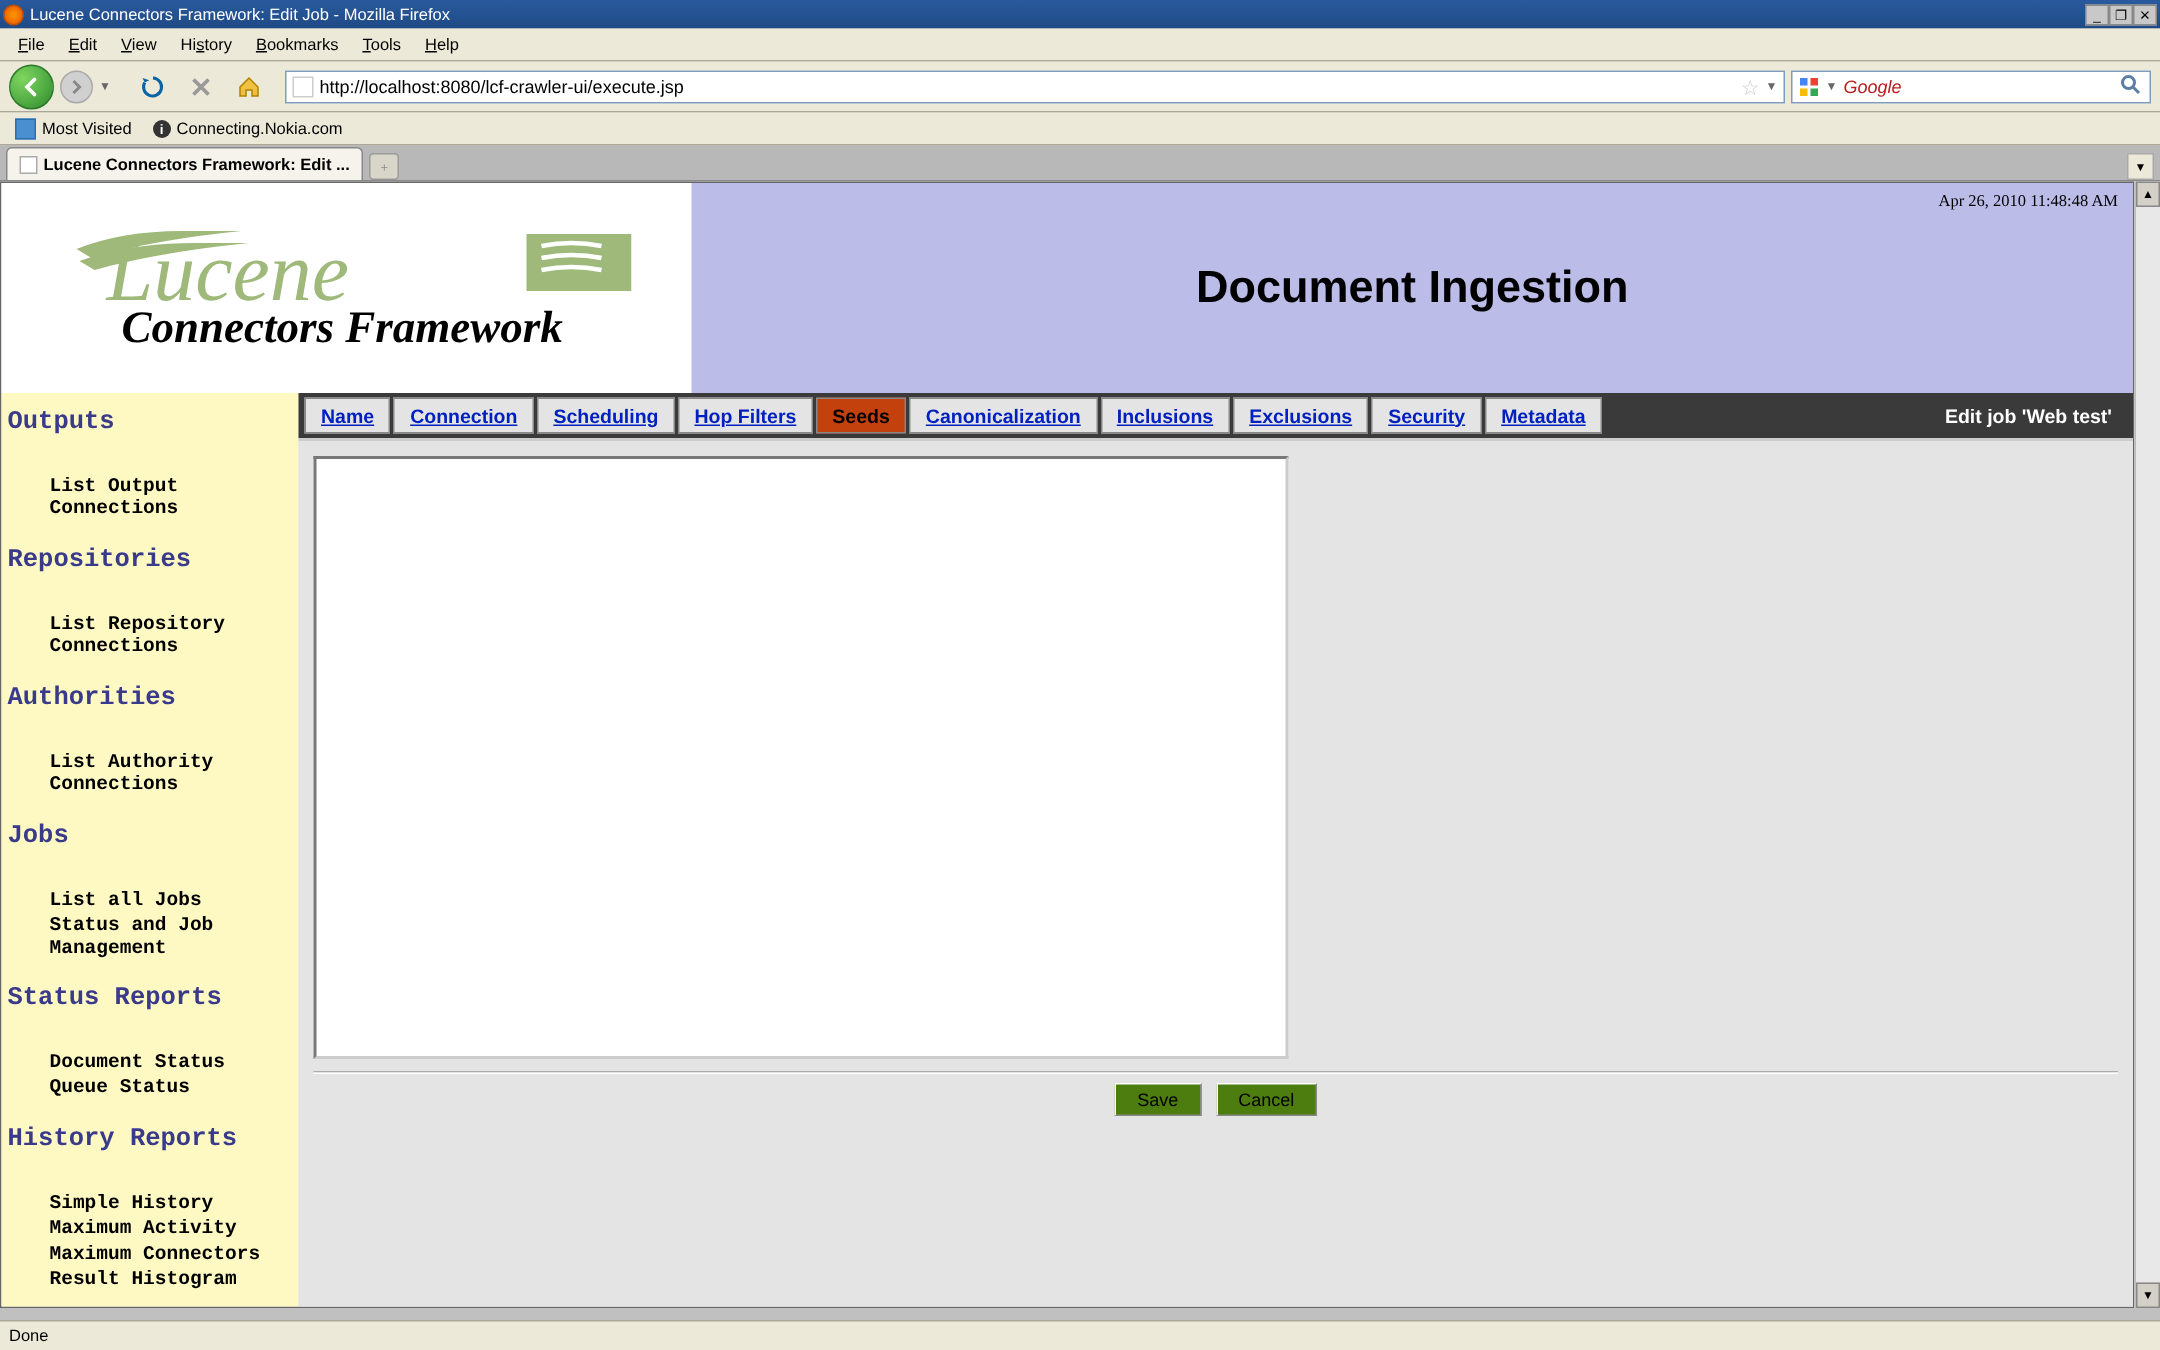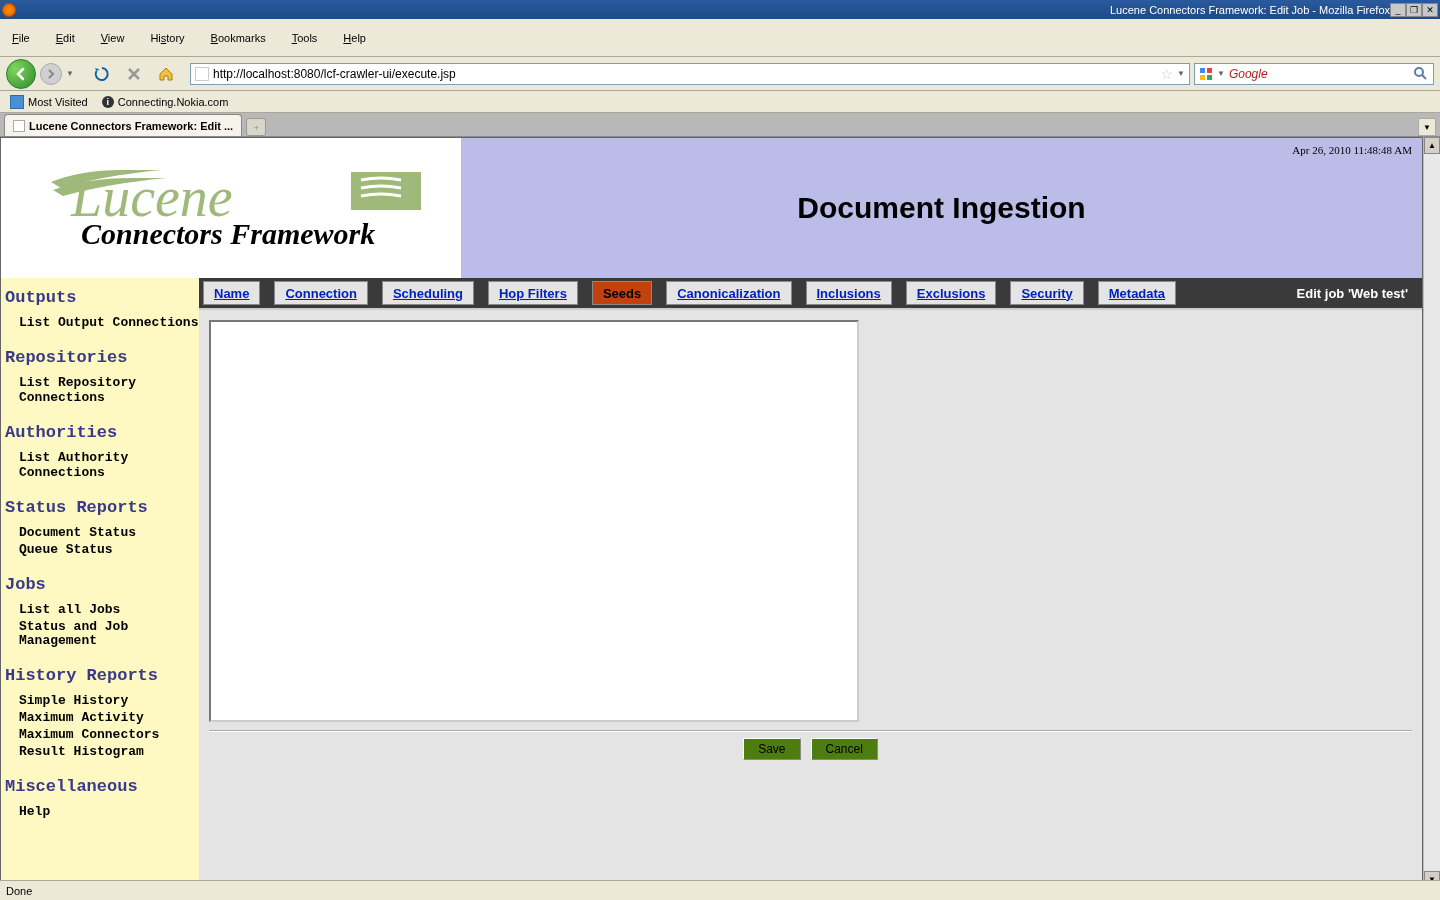--- a/index.html
+++ b/index.html
@@ -1,26 +1,26 @@
 <!DOCTYPE html>
 <html><head>
 <meta charset="utf-8">
 <style>
 * { box-sizing: border-box; margin: 0; padding: 0; }
 body { font-family: "Segoe UI", Tahoma, sans-serif; font-size: 11px; background: #c0c0c0; width: 1440px; height: 900px; overflow: hidden; }
 
 
 .titlebar { height: 19px; background: linear-gradient(to bottom, #2a5a9e, #1e4a85); color: white; display: flex; align-items: center; padding: 0 2px; font-size: 11px; }
 .titlebar-icon { width: 14px; height: 14px; background: radial-gradient(circle,#ff9800,#e65100); border-radius: 50%; margin-right: 4px; border:1px solid #c05000;}
-.titlebar-title { flex: 1; text-align: right; }
+.titlebar-title { flex: 1; }
 .titlebar-btns { display: flex; gap: 0; }
 .titlebar-btn { width: 16px; height: 14px; background: #c8c8c8; border: 1px solid #888; display: flex; align-items: center; justify-content: center; font-size: 9px; font-family: Arial; color: #000; }
 
 
-.menubar { height: 38px; background: #ece9d8; border-bottom: 1px solid #aca899; display: flex; align-items: center; padding: 0 4px; gap: 10px; }
+.menubar { height: 22px; background: #ece9d8; border-bottom: 1px solid #aca899; display: flex; align-items: center; padding: 0 4px; gap: 0; }
 .menu-item { padding: 2px 8px; cursor: default; }
 .menu-item u { text-decoration: underline; }
 
 
 .nav-toolbar { height: 34px; background: #ece9d8; border-bottom: 1px solid #aca899; display: flex; align-items: center; padding: 0 6px; gap: 4px; }
 .back-btn { width: 30px; height: 30px; border-radius: 50%; background: radial-gradient(circle at 30% 30%, #7fd65f, #2e8b2e); border: 1px solid #2a7a2a; display:flex; align-items:center; justify-content:center; color:white; font-size:16px;}
 .fwd-btn { width: 22px; height: 22px; border-radius: 50%; background: #d0d0d0; border:1px solid #aaa; display:flex; align-items:center; justify-content:center; color:#888; font-size:10px;}
 .nav-dropdown { width: 10px; font-size:8px; color:#666;}
 .nav-icon { width: 16px; height: 16px; display:flex; align-items:center; justify-content:center; font-size:14px;}
 .reload-icon { color: #0a64a4; font-weight:bold;}
@@ -64,29 +64,29 @@
 .banner-timestamp { position:absolute; top:6px; right:10px; font-size:11px; color:#000;font-family:Liberation Serif, serif;}
 .banner-title { font-size: 30px; font-weight: bold; color:#000;}
 
 
 .main-layout { flex:1; display:flex; min-height:0;}
 
 
 .sidebar { width: 198px; background: #fef9c3; padding: 4px 0; overflow:hidden; font-family: Liberation Mono, monospace;}
 .sidebar-section { margin-bottom: 2px;}
 .sidebar-heading { font-size: 17px; font-weight: bold; color: #3a3a8a; padding: 6px 4px 4px 4px;}
-.sidebar-links { padding: 4px 0 8px 18px;}
+.sidebar-links { padding: 4px 0 8px 32px; margin-top: 17px;}
 .sidebar-link { display:block; font-size: 13px; font-weight:bold; color: #000; padding: 1px 0; text-decoration:none; line-height:1.15;}
 
 
 .content-panel { flex:1; background: #e4e4e4; display:flex; flex-direction:column;}
 
 
 .page-tabs-row { height: 30px; background: #3a3a3a; display:flex; align-items:center; padding: 0 4px; gap:0;}
-.page-tab { height: 24px; background: #e4e4e4; border: 1px solid #888; padding: 0 10px; display:flex; align-items:center; margin-right:14px; }
+.page-tab { height: 24px; background: #e4e4e4; border: 1px solid #888; padding: 0 10px; display:flex; align-items:center; margin-right:2px; }
 .page-tab a { color: #0020c0; text-decoration: underline; font-weight:bold; font-size:13px;}
 .page-tab.active { background: #c2410c; }
 .page-tab.active span { color:#000; font-weight:bold; font-size:13px;}
 .page-tabs-right { margin-left:auto; color:white; font-weight:bold; font-size:13px; padding-right:10px;}
 
 
 .form-area { flex:1; background: #e4e4e4; padding: 10px 10px 0 10px; display:flex; flex-direction:column; border-top:2px solid #ccc;}
 .seeds-textarea { width: 650px; height: 402px; background: white; border: 2px inset #ccc; resize:none; font-family:monospace; font-size:12px; padding:2px;}
 .form-buttons { display:flex; justify-content:center; gap:10px; padding: 2px 0 8px 0;}
 .form-btn { height: 22px; padding: 0 14px; background: #4d7c0f; border: 1px solid #888; border-top-color:#fff; border-left-color:#fff; font-size:12px;}
@@ -234,31 +234,31 @@
             <a class="sidebar-link">List Repository Connections</a>
           </div>
         </div>
         <div class="sidebar-section">
           <div class="sidebar-heading">Authorities</div>
           <div class="sidebar-links">
             <a class="sidebar-link">List Authority Connections</a>
           </div>
         </div>
         <div class="sidebar-section">
+          <div class="sidebar-heading">Jobs</div>
+          <div class="sidebar-links">
+            <a class="sidebar-link">List all Jobs</a>
+            <a class="sidebar-link">Status and Job Management</a>
+          </div>
+        </div>
+        <div class="sidebar-section">
           <div class="sidebar-heading">Status Reports</div>
           <div class="sidebar-links">
             <a class="sidebar-link">Document Status</a>
             <a class="sidebar-link">Queue Status</a>
-          </div>
-        </div>
-        <div class="sidebar-section">
-          <div class="sidebar-heading">Jobs</div>
-          <div class="sidebar-links">
-            <a class="sidebar-link">List all Jobs</a>
-            <a class="sidebar-link">Status and Job Management</a>
           </div>
         </div>
         <div class="sidebar-section">
           <div class="sidebar-heading">History Reports</div>
           <div class="sidebar-links">
             <a class="sidebar-link">Simple History</a>
             <a class="sidebar-link">Maximum Activity</a>
             <a class="sidebar-link">Maximum Connectors</a>
             <a class="sidebar-link">Result Histogram</a>
           </div>

